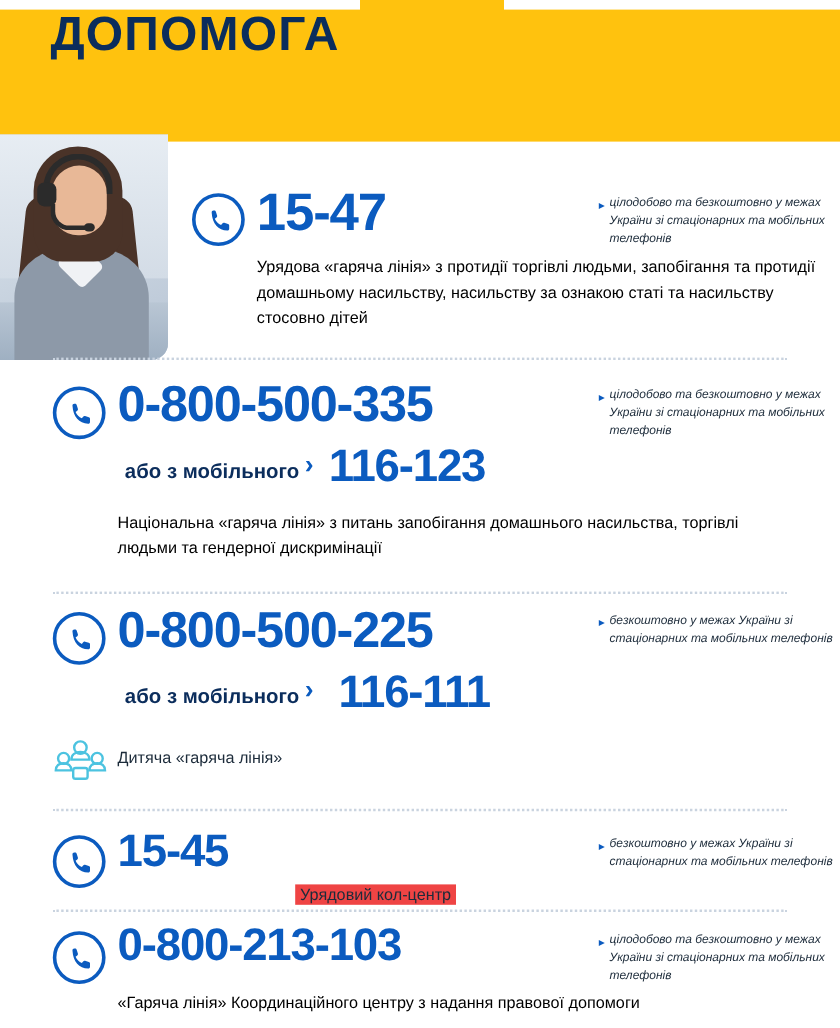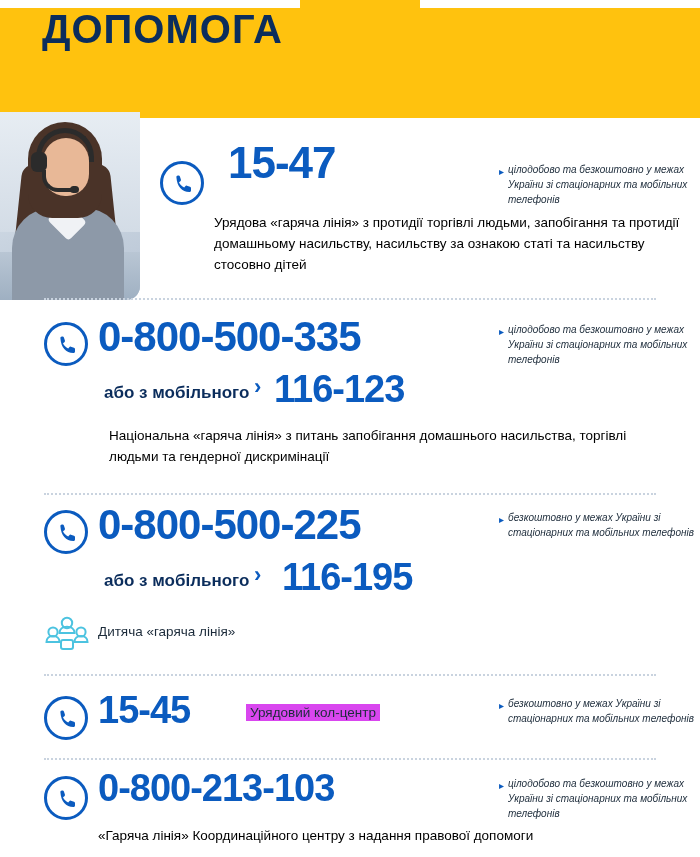--- a/index.html
+++ b/index.html
@@ -217,22 +217,23 @@
     font-size: 22px;
     font-weight: bold;
   }
   .inline-label {
     position: absolute;
     color: #1c2b3a;
     font-size: 13.5px;
     white-space: nowrap;
   }
   .hl {
-    background: #d946ef;
+    background: #ef4444;
     padding: 1px 4px;
+    margin-top: 33px;
   }
 
   .kids-icon {
     position: absolute;
     width: 46px; height: 34px;
   }
 </style>
 </head>
 <body>
 
@@ -262,52 +263,52 @@
   </div>
 
   <div class="content">
 
     <div class="entry" style="top:0;">
       <div class="phone-icon" style="left:160px; top:43px;">
         <svg width="24" height="24" viewBox="0 0 24 24" aria-hidden="true">
           <path d="M6.6 2.5c.6 0 1.1.4 1.3 1l1 3.1c.2.6 0 1.2-.5 1.6L7 9.3c1 2.3 2.9 4.2 5.2 5.3l1.1-1.4c.4-.5 1-.7 1.6-.5l3.1 1c.6.2 1 .7 1 1.3v2.6c0 .9-.7 1.6-1.6 1.5C9.9 18.6 5 13.7 4.4 4.2c-.1-.9.6-1.7 1.5-1.7h.7z" fill="#0b5bbf"></path>
         </svg>
       </div>
-      <div class="bignum" style="left:214px; top:20px; font-size:44px;margin-left:14px;">15-47</div>
+      <div class="bignum" style="left:214px; top:35px; font-size:44px;">15-47</div>
       <div class="note" style="left:508px; top:44px;"><span class="arrow">▸</span>цілодобово та безкоштовно у межах України зі стаціонарних та мобільних телефонів</div>
       <div class="desc" style="left:214px; top:95px;">Урядова «гаряча лінія»  з протидії торгівлі людьми, запобігання та протидії домашньому насильству, насильству за ознакою статі та насильству стосовно дітей</div>
       <div class="divider" style="left:44px; top:180px; width:612px;"></div>
     </div>
 
     <div class="entry" style="top:190px;">
       <div class="phone-icon" style="left:44px; top:14px;">
         <svg width="24" height="24" viewBox="0 0 24 24" aria-hidden="true">
           <path d="M6.6 2.5c.6 0 1.1.4 1.3 1l1 3.1c.2.6 0 1.2-.5 1.6L7 9.3c1 2.3 2.9 4.2 5.2 5.3l1.1-1.4c.4-.5 1-.7 1.6-.5l3.1 1c.6.2 1 .7 1 1.3v2.6c0 .9-.7 1.6-1.6 1.5C9.9 18.6 5 13.7 4.4 4.2c-.1-.9.6-1.7 1.5-1.7h.7z" fill="#0b5bbf"></path>
         </svg>
       </div>
       <div class="bignum" style="left:98px; top:5px; font-size:42px;">0-800-500-335</div>
       <div class="note" style="left:508px; top:14px;"><span class="arrow">▸</span>цілодобово та безкоштовно у межах України зі стаціонарних та мобільних телефонів</div>
       <div class="mobile-label" style="left:104px; top:75px;">або з мобільного</div>
       <div class="chev" style="left:254px; top:66px;">›</div>
       <div class="bignum" style="left:274px; top:60px; font-size:38px;">116-123</div>
-      <div class="desc" style="left:109px; top:118px; width:520px;">Національна «гаряча лінія»  з питань запобігання домашнього насильства, торгівлі людьми та гендерної дискримінації</div>
+      <div class="desc" style="left:98px; top:118px; width:520px;">Національна «гаряча лінія»  з питань запобігання домашнього насильства, торгівлі людьми та гендерної дискримінації</div>
       <div class="divider" style="left:44px; top:185px; width:612px;"></div>
     </div>
 
     <div class="entry" style="top:378px;">
       <div class="phone-icon" style="left:44px; top:14px;">
         <svg width="24" height="24" viewBox="0 0 24 24" aria-hidden="true">
           <path d="M6.6 2.5c.6 0 1.1.4 1.3 1l1 3.1c.2.6 0 1.2-.5 1.6L7 9.3c1 2.3 2.9 4.2 5.2 5.3l1.1-1.4c.4-.5 1-.7 1.6-.5l3.1 1c.6.2 1 .7 1 1.3v2.6c0 .9-.7 1.6-1.6 1.5C9.9 18.6 5 13.7 4.4 4.2c-.1-.9.6-1.7 1.5-1.7h.7z" fill="#0b5bbf"></path>
         </svg>
       </div>
       <div class="bignum" style="left:98px; top:5px; font-size:42px;">0-800-500-225</div>
       <div class="note" style="left:508px; top:14px;"><span class="arrow">▸</span>безкоштовно у межах України зі стаціонарних та мобільних телефонів</div>
       <div class="mobile-label" style="left:104px; top:75px;">або з мобільного</div>
       <div class="chev" style="left:254px; top:66px;">›</div>
-      <div class="bignum" style="left:282px; top:60px; font-size:38px;">116-195</div>
+      <div class="bignum" style="left:282px; top:60px; font-size:38px;">116-111</div>
 
       <div class="kids-icon" style="left:44px; top:120px;">
         <svg width="46" height="34" viewBox="0 0 46 34" aria-hidden="true">
           <circle cx="23" cy="7" r="5.2" fill="none" stroke="#4cc3e0" stroke-width="2"></circle>
           <path d="M15.5 17c0-4.2 3.4-6.3 7.5-6.3s7.5 2.1 7.5 6.3z" fill="none" stroke="#4cc3e0" stroke-width="2"></path>
           <circle cx="9" cy="16" r="4.6" fill="none" stroke="#4cc3e0" stroke-width="2"></circle>
           <path d="M2.5 26c0-4 2.9-6 6.5-6s6.5 2 6.5 6z" fill="none" stroke="#4cc3e0" stroke-width="2"></path>
           <circle cx="37" cy="16" r="4.6" fill="none" stroke="#4cc3e0" stroke-width="2"></circle>
           <path d="M30.5 26c0-4 2.9-6 6.5-6s6.5 2 6.5 6z" fill="none" stroke="#4cc3e0" stroke-width="2"></path>
           <rect x="17" y="24" width="12" height="9" rx="2" fill="none" stroke="#4cc3e0" stroke-width="2"></rect>

